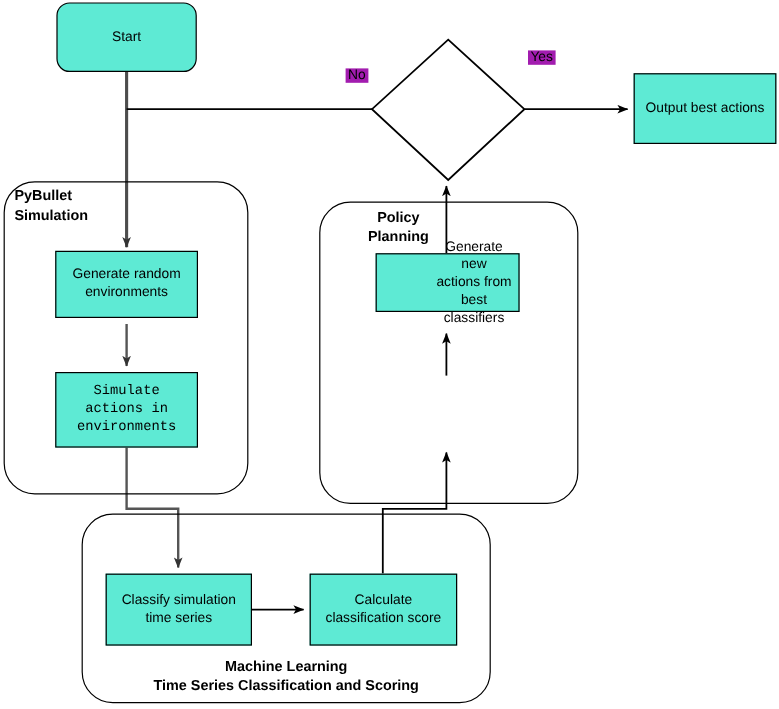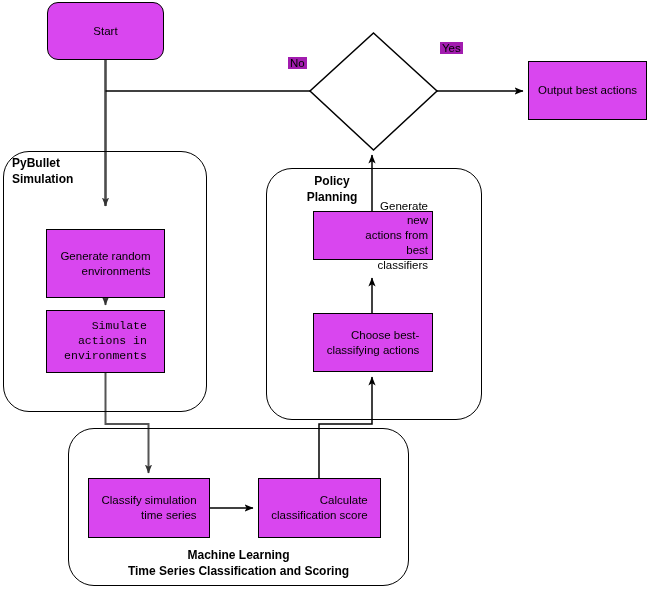--- a/index.html
+++ b/index.html
@@ -25,22 +25,22 @@
     top: 0;
     width: 649px;
     height: 591px;
   }
   .node {
     position: absolute;
     box-sizing: border-box;
     display: flex;
     align-items: center;
     justify-content: center;
-    text-align: right;
-    background: #d946ef;
+    text-align: center;
+    background: #5eead4;
     color: #000000;
     font-size: 11.5px;
     line-height: 1.28;
     z-index: 4;
   }
   .node.process {
     border: 1.4px solid #000000;
   }
   .node.terminator {
     border: 1.6px solid #000000;
@@ -137,41 +137,37 @@
 
   <div class="node terminator" style="left:47px; top:2px; width:117px; height:58px;">
     <span class="label">Start</span>
   </div>
 
 
   <div class="node process" style="left:528px; top:61px; width:119px; height:59px;">
     <span class="label">Output best actions</span>
   </div>
 
-  <div class="node process" style="left:46px; top:229px; width:119px; height:69px;">
+  <div class="node process" style="left:46px; top:209px; width:119px; height:56px;">
     <span class="label">Generate random
 environments</span>
   </div>
 
   <div class="node process" style="left:46px; top:310px; width:119px; height:63px;font-family:Liberation Mono, monospace;">
     <span class="label">Simulate
 actions in
 environments</span>
   </div>
 
   <div class="node process" style="left:313px; top:211px; width:120px; height:49px;padding-left:44px;">
     <span class="label">Generate new
 actions from best
 classifiers</span>
   </div>
 
-  <div class="node process" style="left:313px; top:313px; width:120px; height:59px;">
-    <span class="label">Choose best-
-classifying actions</span>
-  </div>
 
   <div class="node process" style="left:258px; top:478px; width:123px; height:60px;">
     <span class="label">Calculate
 classification score</span>
   </div>
 
   <div class="node process" style="left:88px; top:478px; width:122px; height:60px;">
     <span class="label">Classify simulation
 time series</span>
   </div>

